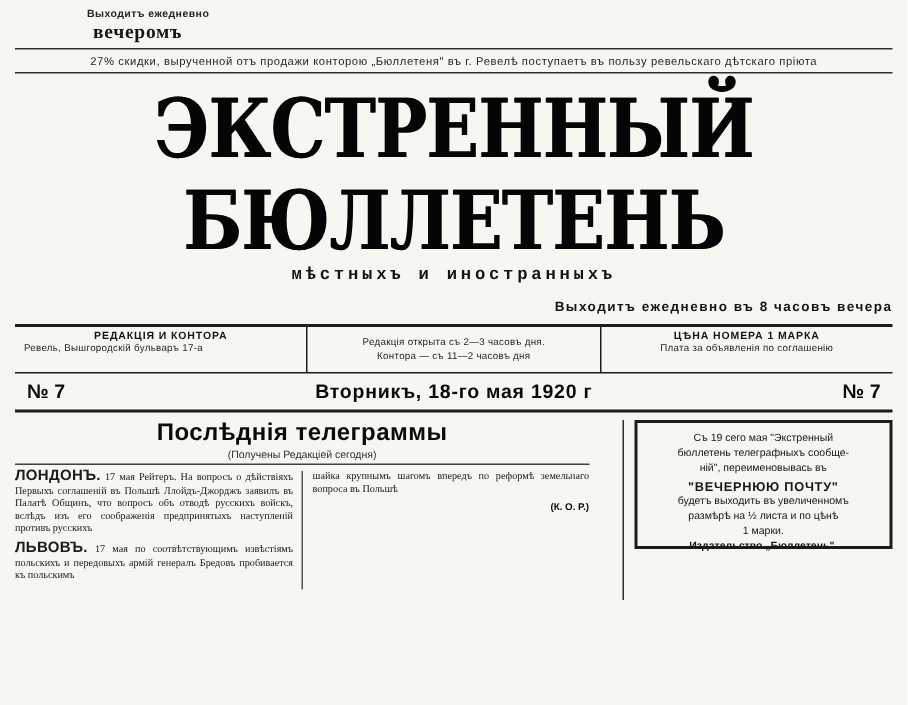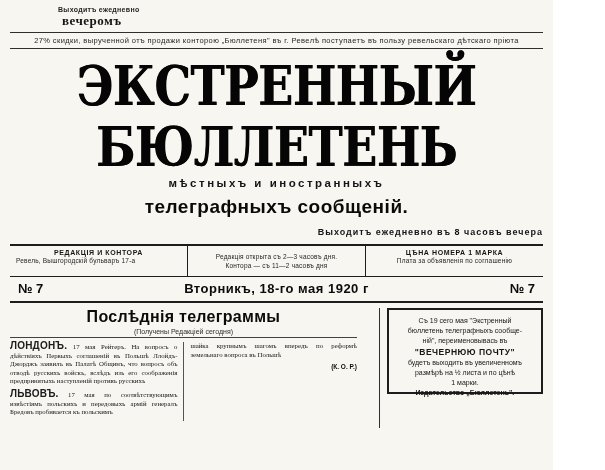--- a/index.html
+++ b/index.html
@@ -9,21 +9,21 @@
   }
   body {
     width: 605px;
     height: 470px;
     overflow: hidden;
     font-family: "Liberation Serif", serif;
     color: #111;
   }
   .page {
     position: relative;
-    width: 553px;
+    width: 605px;
     height: 470px;
     background: #f2f0ec;
     box-sizing: border-box;
     padding: 6px 10px 0 10px;
     filter: contrast(1.05);
   }
 
   
   .top-line-1 {
     font-size: 7px;
@@ -72,21 +72,21 @@
     color: #0b0b0b;
     margin: 6px 0 2px 0;
     transform: scaleY(1.18);
     transform-origin: center top;
     text-shadow: 0.5px 0 0 #0b0b0b;
   }
   .sub1 {
     text-align: center;
     font-size: 11.5px;
     font-weight: bold;
-    font-family: Liberation Sans, sans-serif;
+    font-family: Liberation Mono, monospace;
     letter-spacing: 2.5px;
     margin-top: 18px;
     color: #1a1a1a;
   }
   .sub2 {
     text-align: center;
     font-size: 19px;
     font-weight: bold;
     font-family: "Liberation Sans", sans-serif;
     letter-spacing: 0.5px;
@@ -252,21 +252,20 @@
 
   <div class="top-line-1">Выходитъ ежедневно</div>
   <div class="top-line-2">вечеромъ</div>
 
   <div class="rule-thin"></div>
   <div class="subscription-line">27% скидки, вырученной отъ продажи конторою „Бюллетеня" въ г. Ревелѣ поступаетъ въ пользу ревельскаго дѣтскаго пріюта</div>
   <div class="rule-thin2"></div>
 
   <div class="masthead">ЭКСТРЕННЫЙ БЮЛЛЕТЕНЬ</div>
   <div class="sub1">мѣстныхъ   и   иностранныхъ</div>
-  <div class="sub2">телеграфныхъ сообщеній.</div>
   <div class="sub3">Выходитъ ежедневно въ 8 часовъ вечера</div>
 
   <div class="info-box">
     <div class="info-cell left">
       <div class="info-title">РЕДАКЦІЯ И КОНТОРА</div>
       <div class="info-sub">Ревель, Вышгородскій бульваръ 17-а</div>
     </div>
     <div class="info-cell">
       <div class="info-sub" style="white-space:pre-line; padding-top:5px;">Редакція открыта съ 2—3 часовъ дня.
 Контора — съ 11—2 часовъ дня</div>

